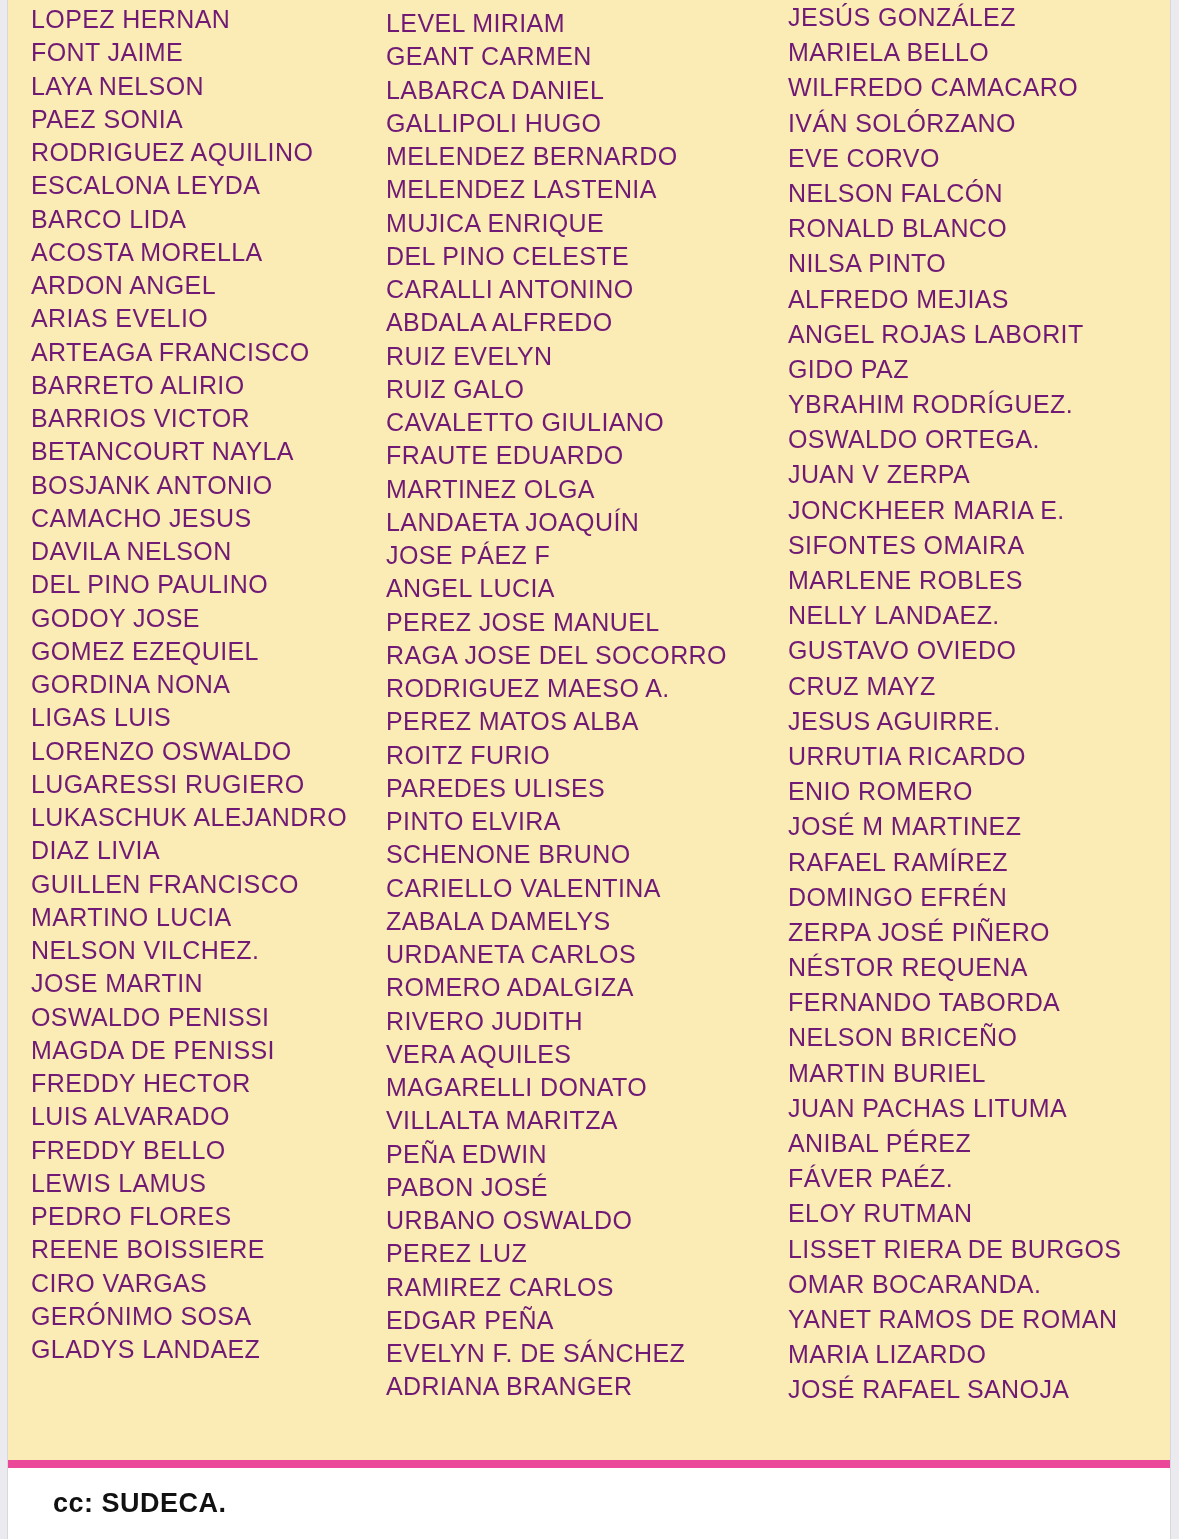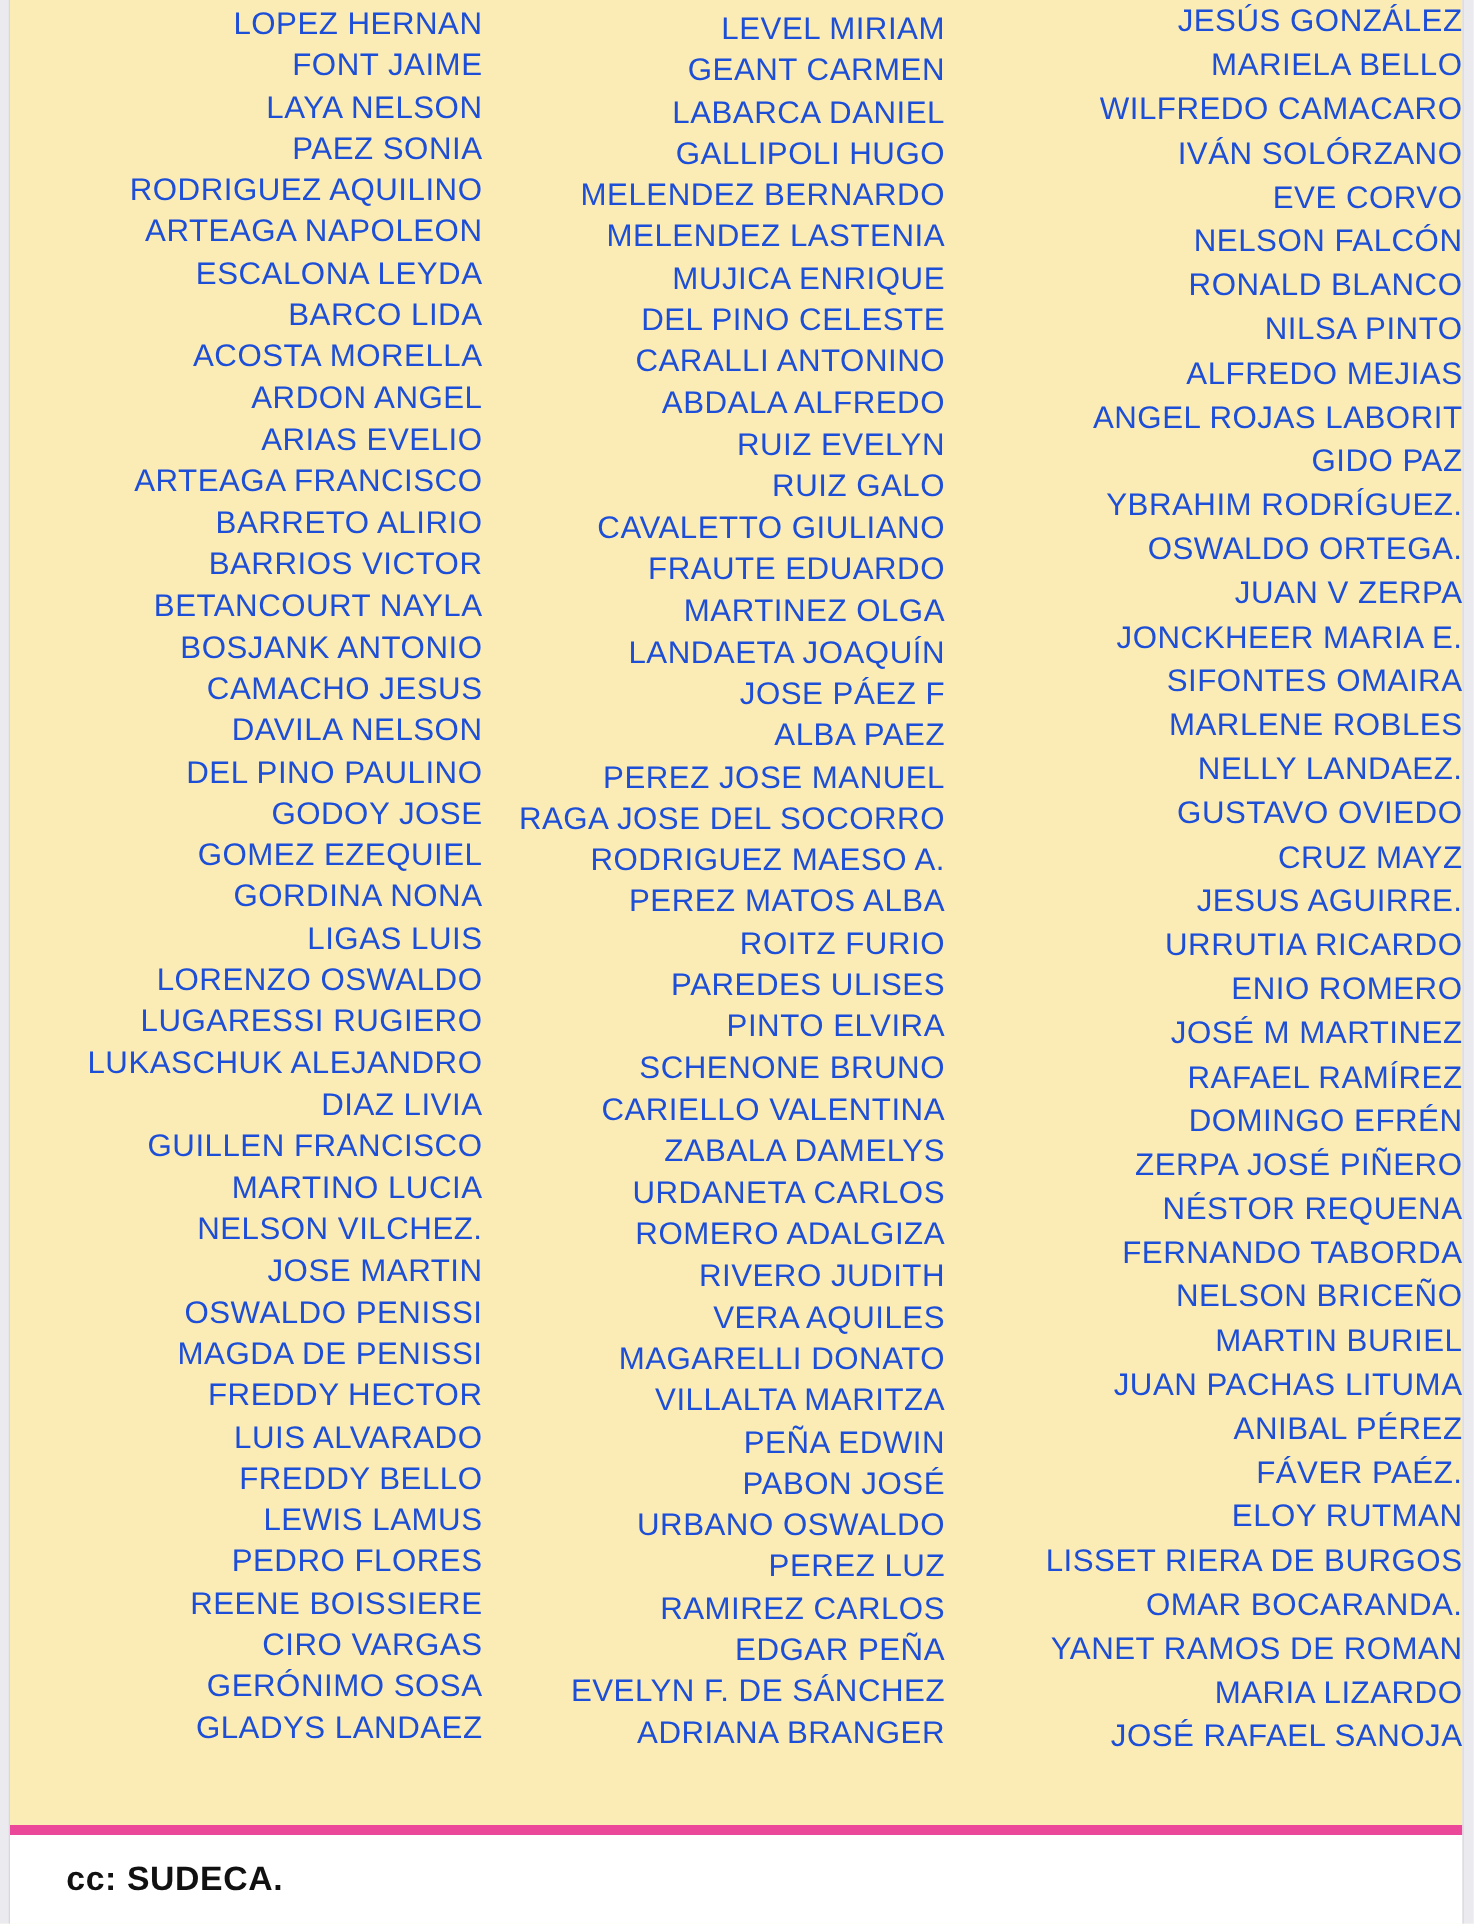--- a/index.html
+++ b/index.html
@@ -27,26 +27,25 @@
   }
   .names-area {
     background: #faecb4;
     height: 1460px;
     box-sizing: border-box;
     padding-left: 23px;
     display: flex;
     flex-direction: row;
   }
   .name-col {
-    color: #1d4ed8;
+    color: #701a75;
     font-size: 25px;
     letter-spacing: 0.4px;
     white-space: nowrap;
     box-sizing: border-box;
-    text-align: right;
   }
   .name-col .name-row {
     height: 33.25px;
     line-height: 33.25px;
   }
   .col-1 { width: 355px; padding-top: 3px; }
   .col-2 { width: 370px; padding-top: 7px; }
   .col-3 { flex: 1 1 auto; padding-top: 0px; }
   .col-3 .name-row {
     height: 35.2px;
@@ -74,21 +73,20 @@
 <div class="edge-strip left"></div>
 
 <div class="page">
   <div class="names-area">
     <div class="name-col col-1">
         <div class="name-row">LOPEZ HERNAN</div>
         <div class="name-row">FONT JAIME</div>
         <div class="name-row">LAYA NELSON</div>
         <div class="name-row">PAEZ SONIA</div>
         <div class="name-row">RODRIGUEZ AQUILINO</div>
-        <div class="name-row">ARTEAGA NAPOLEON</div>
         <div class="name-row">ESCALONA LEYDA</div>
         <div class="name-row">BARCO LIDA</div>
         <div class="name-row">ACOSTA MORELLA</div>
         <div class="name-row">ARDON ANGEL</div>
         <div class="name-row">ARIAS EVELIO</div>
         <div class="name-row">ARTEAGA FRANCISCO</div>
         <div class="name-row">BARRETO ALIRIO</div>
         <div class="name-row">BARRIOS VICTOR</div>
         <div class="name-row">BETANCOURT NAYLA</div>
         <div class="name-row">BOSJANK ANTONIO</div>
@@ -130,21 +128,21 @@
         <div class="name-row">DEL PINO CELESTE</div>
         <div class="name-row">CARALLI ANTONINO</div>
         <div class="name-row">ABDALA ALFREDO</div>
         <div class="name-row">RUIZ EVELYN</div>
         <div class="name-row">RUIZ GALO</div>
         <div class="name-row">CAVALETTO GIULIANO</div>
         <div class="name-row">FRAUTE EDUARDO</div>
         <div class="name-row">MARTINEZ OLGA</div>
         <div class="name-row">LANDAETA JOAQUÍN</div>
         <div class="name-row">JOSE PÁEZ F</div>
-        <div class="name-row">ALBA PAEZ</div>
+        <div class="name-row">ANGEL LUCIA</div>
         <div class="name-row">PEREZ JOSE MANUEL</div>
         <div class="name-row">RAGA JOSE DEL SOCORRO</div>
         <div class="name-row">RODRIGUEZ MAESO A.</div>
         <div class="name-row">PEREZ MATOS ALBA</div>
         <div class="name-row">ROITZ FURIO</div>
         <div class="name-row">PAREDES ULISES</div>
         <div class="name-row">PINTO ELVIRA</div>
         <div class="name-row">SCHENONE BRUNO</div>
         <div class="name-row">CARIELLO VALENTINA</div>
         <div class="name-row">ZABALA DAMELYS</div>

